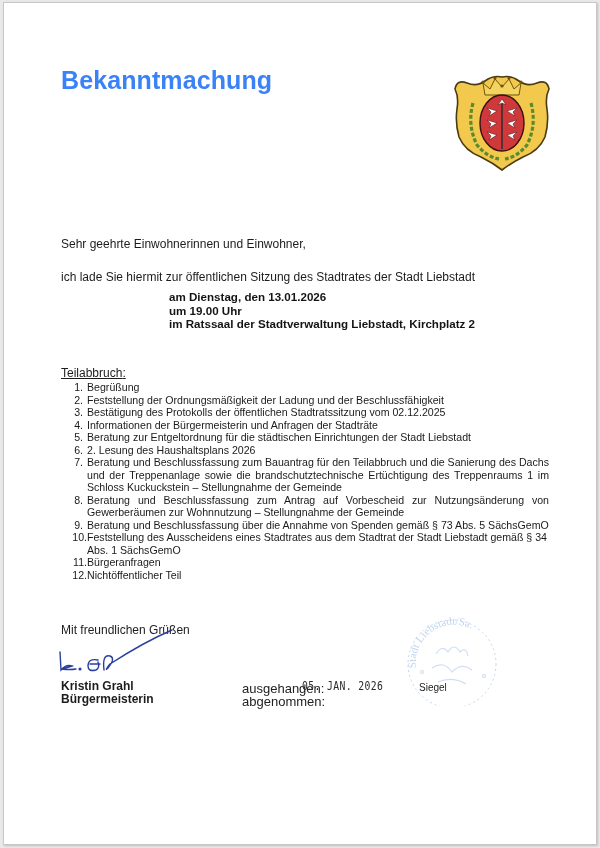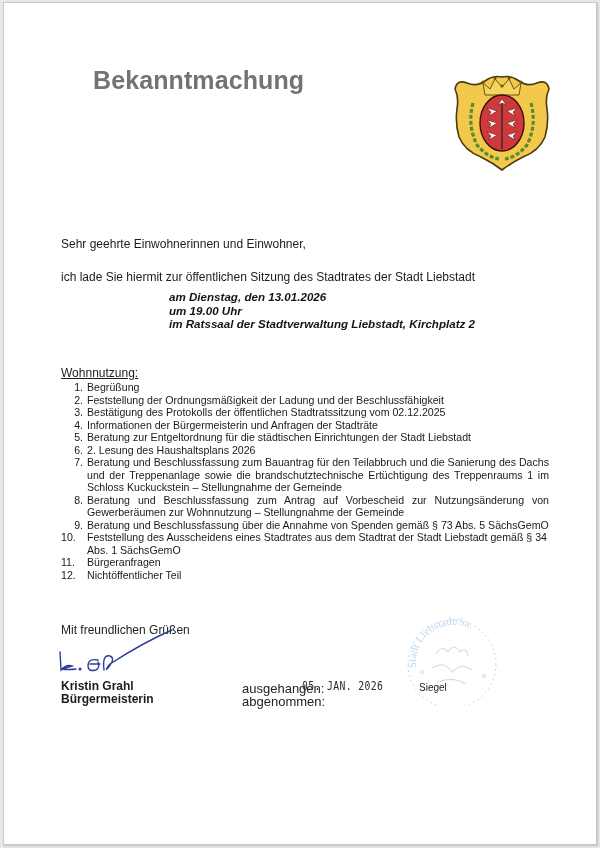--- a/index.html
+++ b/index.html
@@ -1,32 +1,32 @@
 <!DOCTYPE html>
 <html><head>
 <meta charset="utf-8">
 <style>
   html, body { margin: 0; padding: 0; background: #e9e9e9; }
   body { width: 600px; height: 848px; position: relative; overflow: hidden; font-family: "Liberation Sans", sans-serif; color: #1a1a1a; }
   .page { position: absolute; left: 3px; top: 2px; width: 592px; height: 841px; background: #ffffff; border: 1px solid #c8c8c8; box-shadow: 1px 1px 2px rgba(0,0,0,0.18); }
   .abs { position: absolute; }
-  .title { left: 57px; top: 63px; font-size: 25px; font-weight: bold; letter-spacing: 0.1px; color: #737373; margin-left: 32px; }
+  .title { left: 57px; top: 63px; font-size: 25px; font-weight: bold; letter-spacing: 0.1px; color: #3b82f6; }
   .subtitle { left: 57px; top: 93px; font-size: 17.5px; color: #1c1c1c; }
   .crest { left: 449px; top: 64px; width: 98px; height: 104px; }
   .body-text { font-size: 12px; line-height: 13px; color: #1c1c1c; }
   .salutation { left: 57px; top: 235px; }
   .invite { left: 57px; top: 268px; }
-  .meeting { left: 165px; top: 287px; font-size: 11.6px; font-weight: bold; line-height: 13.5px; color: #141414; font-style: italic; }
+  .meeting { left: 165px; top: 287px; font-size: 11.6px; font-weight: bold; line-height: 13.5px; color: #141414; }
   .closing-invite { left: 57px; top: 337px; }
   .agenda-title { left: 57px; top: 364px; text-decoration: underline; }
   .agenda-title span.colon { text-decoration: none; }
   .agenda { left: 57px; top: 378px; width: 488px; margin: 0; padding: 0; list-style: none; }
   .agenda li { position: relative; padding-left: 26px; font-size: 10.6px; line-height: 12.5px; text-align: justify; }
   .agenda li .num { position: absolute; left: 0; width: 22px; text-align: right; }
-  .agenda li .num.left { text-align: left; width: 26px; }
+  .agenda li .num.left { text-align: right; width: 26px; }
   .agenda li.nojust { text-align: left; }
   .greeting { left: 57px; top: 621px; }
   .signature { left: 50px; top: 621px; width: 120px; height: 60px; }
   .signer { left: 57px; top: 677px; line-height: 13px; font-weight: bold; }
   .posted { left: 238px; top: 679px; font-size: 13px; line-height: 13px; color: #222; }
   .posted-date { left: 298px; top: 675px; font-family: "DejaVu Sans Mono", monospace; font-size: 12.5px; letter-spacing: 0.5px; color: #2a2a2a; transform: scaleX(0.78); transform-origin: left center; }
   .seal { left: 392px; top: 603px; width: 110px; height: 100px; opacity: 0.55; }
   .seal-label { left: 415px; top: 679px; font-size: 10px; color: #222; }
 </style>
 </head>
@@ -68,21 +68,21 @@
   <div class="abs body-text salutation">Sehr geehrte Einwohnerinnen und Einwohner,</div>
   <div class="abs body-text invite">ich lade Sie hiermit zur öffentlichen Sitzung des Stadtrates der Stadt Liebstadt</div>
 
   <div class="abs meeting">
     <div>am Dienstag, den 13.01.2026</div>
     <div>um 19.00 Uhr</div>
     <div>im Ratssaal der Stadtverwaltung Liebstadt, Kirchplatz 2</div>
   </div>
 
 
-  <div class="abs body-text agenda-title"><span>Wohnnutzung</span><span class="colon">:</span></div>
+  <div class="abs body-text agenda-title"><span>Teilabbruch</span><span class="colon">:</span></div>
 
   <ul class="abs agenda">
     <li><span class="num">1.</span><span>Begrüßung</span></li>
     <li><span class="num">2.</span><span>Feststellung der Ordnungsmäßigkeit der Ladung und der Beschlussfähigkeit</span></li>
     <li><span class="num">3.</span><span>Bestätigung des Protokolls der öffentlichen Stadtratssitzung vom 02.12.2025</span></li>
     <li><span class="num">4.</span><span>Informationen der Bürgermeisterin und Anfragen der Stadträte</span></li>
     <li><span class="num">5.</span><span>Beratung zur Entgeltordnung für die städtischen Einrichtungen der Stadt Liebstadt</span></li>
     <li><span class="num">6.</span><span>2. Lesung des Haushaltsplans 2026</span></li>
     <li><span class="num">7.</span><span>Beratung und Beschlussfassung zum Bauantrag für den Teilabbruch und die Sanierung des Dachs und der Treppenanlage sowie die brandschutztechnische Ertüchtigung des Treppenraums 1 im Schloss Kuckuckstein – Stellungnahme der Gemeinde</span></li>
     <li><span class="num">8.</span><span>Beratung und Beschlussfassung zum Antrag auf Vorbescheid zur Nutzungsänderung von Gewerberäumen zur Wohnnutzung – Stellungnahme der Gemeinde</span></li>

